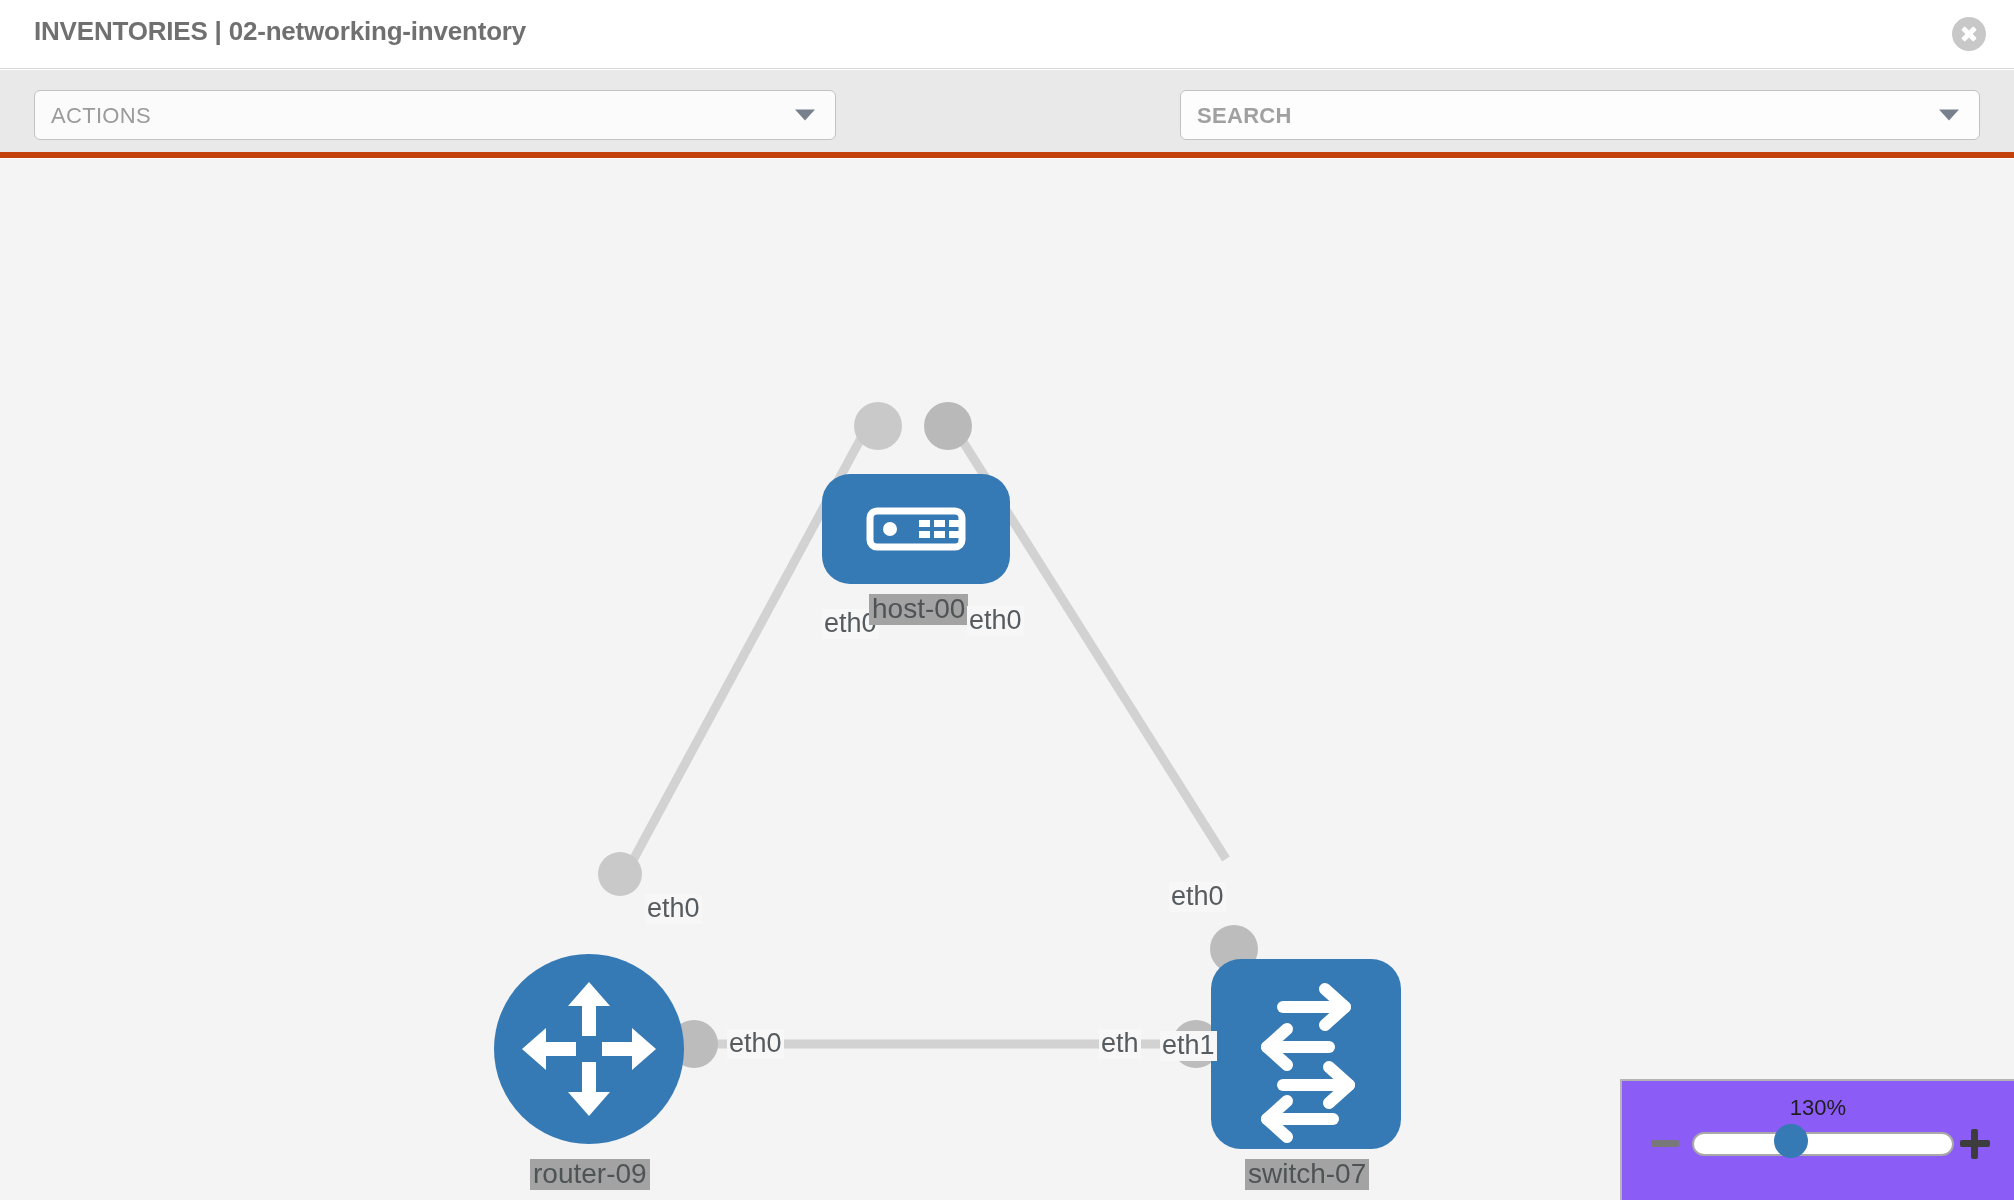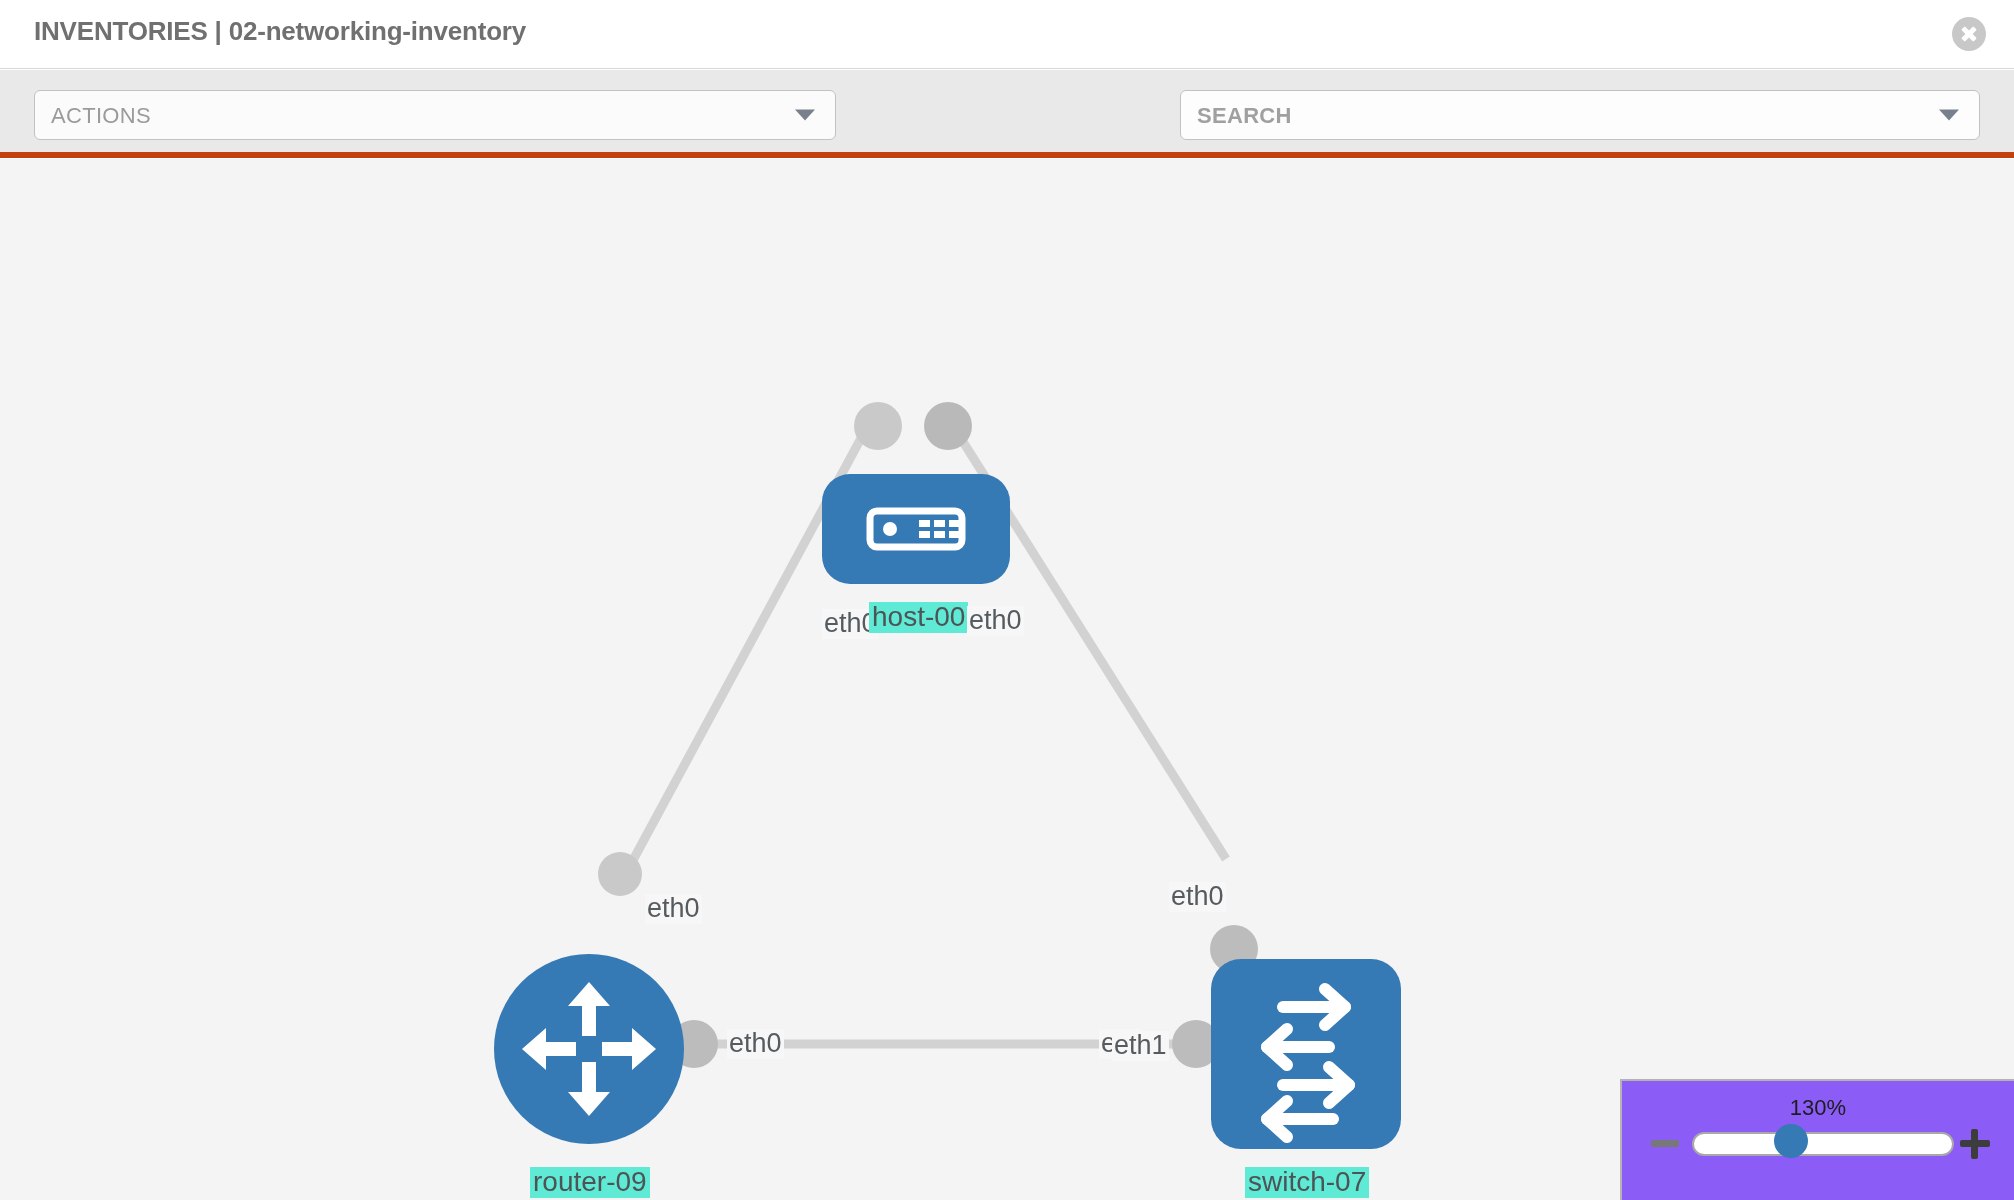--- a/index.html
+++ b/index.html
@@ -156,25 +156,24 @@
     color: #555b5f;
     background: #f7f7f7;
     padding: 0 2px;
     white-space: nowrap;
     line-height: 1.1;
   }
   .node-label {
     position: absolute;
     font-size: 28px;
     color: #4e5356;
-    background: #5eead4;
+    background: #a3a3a3;
     padding: 0 3px;
     white-space: nowrap;
     line-height: 1.1;
-    margin-top: 8px;
   }
 
   .node {
     position: absolute;
     cursor: pointer;
   }
 
   
   .zoom-panel {
     position: absolute;
@@ -360,21 +359,21 @@
     <div class="edge-label" style="left:967px; top:447px;">eth0</div>
 
     <div class="edge-label" style="left:645px; top:735px;">eth0</div>
 
     <div class="edge-label" style="left:1169px; top:723px;">eth0</div>
 
     <div class="edge-label" style="left:727px; top:870px;">eth0</div>
 
     <div class="edge-label" style="left:1099px; top:870px;">eth</div>
 
-    <div class="edge-label" style="left:1112px; top:872px;text-align:right;">eth1</div>
+    <div class="edge-label" style="left:1160px; top:872px;text-align:right;">eth1</div>
 
     <div class="node-label" style="left:530px; top:1000px;">router-09</div>
 
     <div class="node-label" style="left:1245px; top:1000px;">switch-07</div>
 
     <div class="zoom-panel">
       <div class="zoom-level">130%</div>
       <div class="zoom-minus"></div>
       <div class="zoom-track"></div>
       <div class="zoom-thumb"></div>

